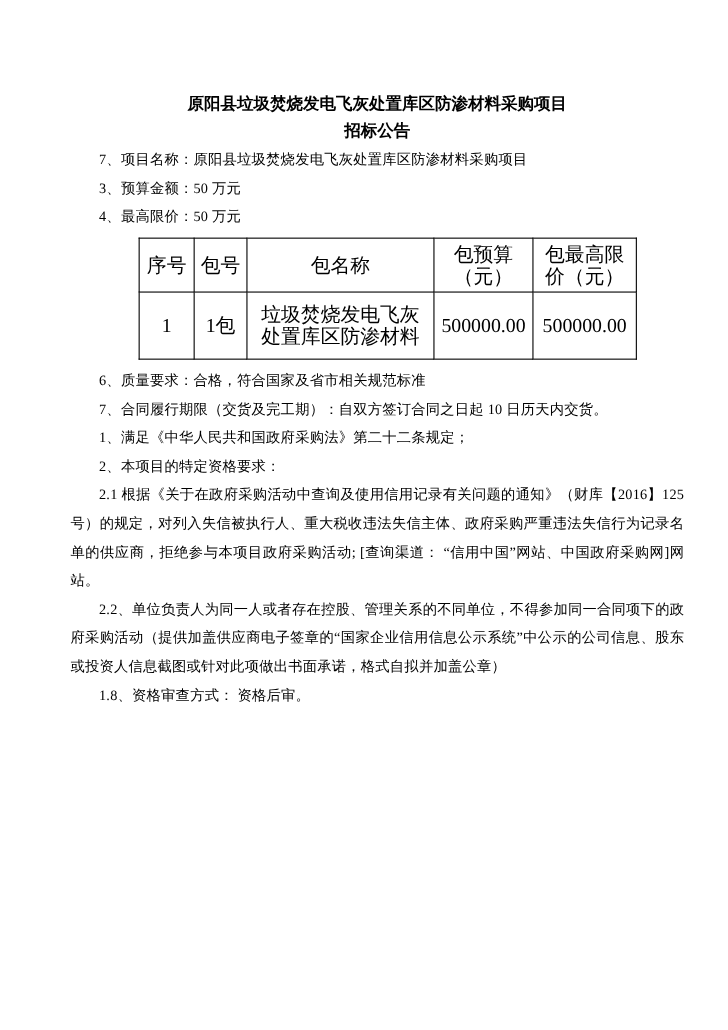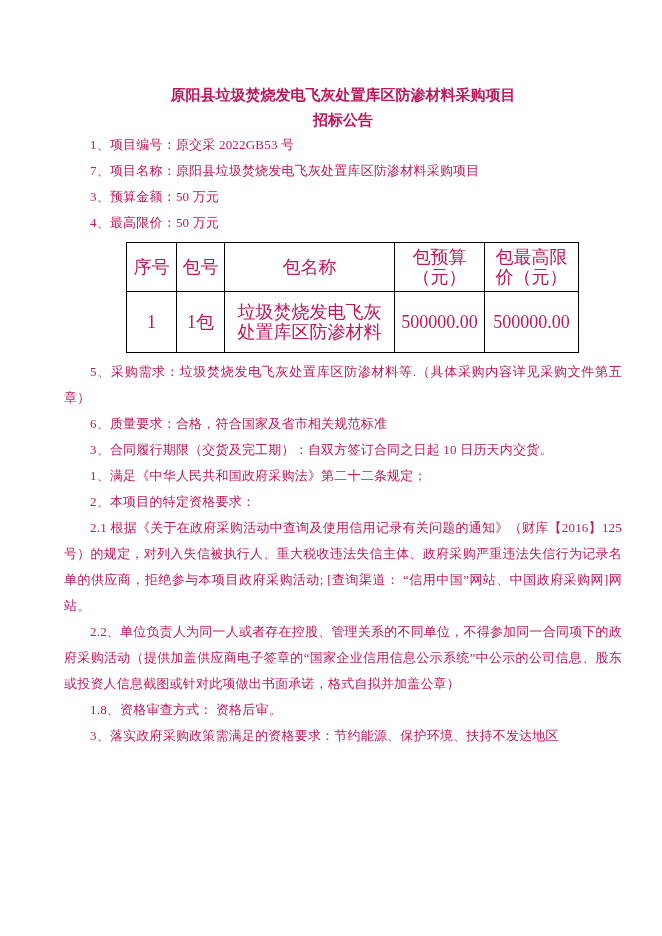--- a/index.html
+++ b/index.html
@@ -6,21 +6,21 @@
     margin: 0;
     padding: 0;
     background: #ffffff;
   }
   .page {
     position: relative;
     width: 662px;
     height: 936px;
     box-sizing: border-box;
     background: #ffffff;
-    color: #be185d;
+    color: #000000;
     font-family: "Liberation Serif", "DejaVu Serif", serif;
     font-size: 13px;
     padding: 82px 40px 40px 64px;
     overflow: hidden;
   }
   .doc-title {
     font-family: "Liberation Sans", "DejaVu Sans", sans-serif;
     font-size: 15px;
     font-weight: bold;
     text-align: center;
@@ -68,21 +68,20 @@
 </head>
 <body>
 
 <div class="page">
 
   <h1 class="doc-title">原阳县垃圾焚烧发电飞灰处置库区防渗材料采购项目</h1>
   <h1 class="doc-title">招标公告</h1>
 
 
 
-  <p class="para indent">1、项目编号：原交采 2022GB53 号</p>
   <p class="para indent">7、项目名称：原阳县垃圾焚烧发电飞灰处置库区防渗材料采购项目</p>
   <p class="para indent">3、预算金额：50 万元</p>
   <p class="para indent">4、最高限价：50 万元</p>
 
   <table class="lot-table">
     <colgroup>
       <col class="col-seq">
       <col class="col-pkg">
       <col class="col-name">
       <col class="col-budget">
@@ -101,23 +100,21 @@
       <tr>
         <td>1</td>
         <td>1包</td>
         <td>垃圾焚烧发电飞灰处置库区防渗材料</td>
         <td>500000.00</td>
         <td>500000.00</td>
       </tr>
     </tbody>
   </table>
 
-  <p class="para indent">5、采购需求：垃圾焚烧发电飞灰处置库区防渗材料等.（具体采购内容详见采购文件第五章）</p>
   <p class="para indent">6、质量要求：合格，符合国家及省市相关规范标准</p>
-  <p class="para indent">3、合同履行期限（交货及完工期）：自双方签订合同之日起 10 日历天内交货。</p>
+  <p class="para indent">7、合同履行期限（交货及完工期）：自双方签订合同之日起 10 日历天内交货。</p>
   <p class="para indent">1、满足《中华人民共和国政府采购法》第二十二条规定；</p>
   <p class="para indent">2、本项目的特定资格要求：</p>
   <p class="para indent">2.1 根据《关于在政府采购活动中查询及使用信用记录有关问题的通知》（财库【2016】125 号）的规定，对列入失信被执行人、重大税收违法失信主体、政府采购严重违法失信行为记录名单的供应商，拒绝参与本项目政府采购活动; [查询渠道： “信用中国”网站、中国政府采购网]网站。</p>
   <p class="para indent">2.2、单位负责人为同一人或者存在控股、管理关系的不同单位，不得参加同一合同项下的政府采购活动（提供加盖供应商电子签章的“国家企业信用信息公示系统”中公示的公司信息、股东或投资人信息截图或针对此项做出书面承诺，格式自拟并加盖公章）</p>
   <p class="para indent">1.8、资格审查方式： 资格后审。</p>
-  <p class="para indent">3、落实政府采购政策需满足的资格要求：节约能源、保护环境、扶持不发达地区</p>
 
 </div>
 
 </body></html>

